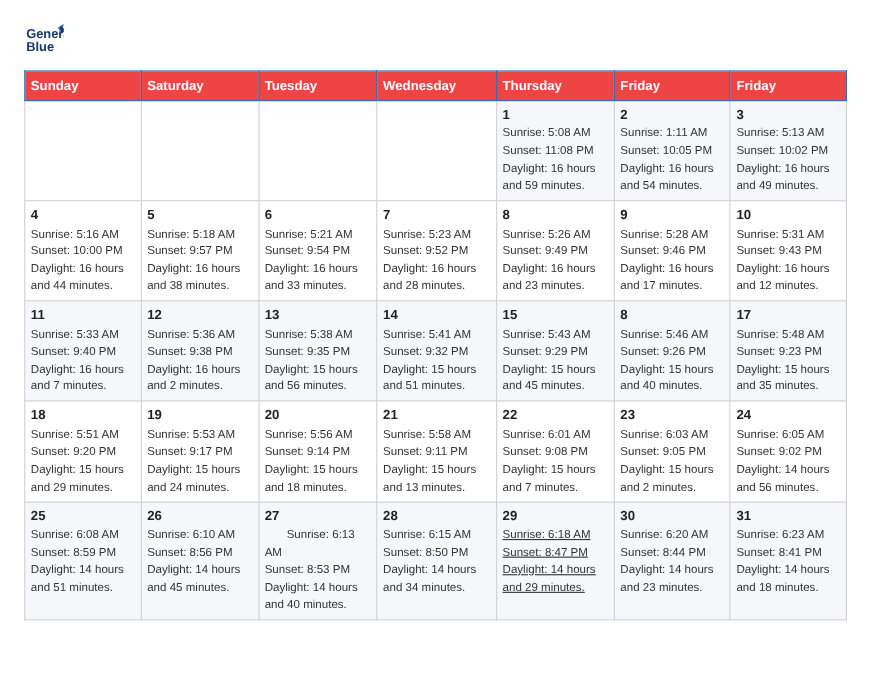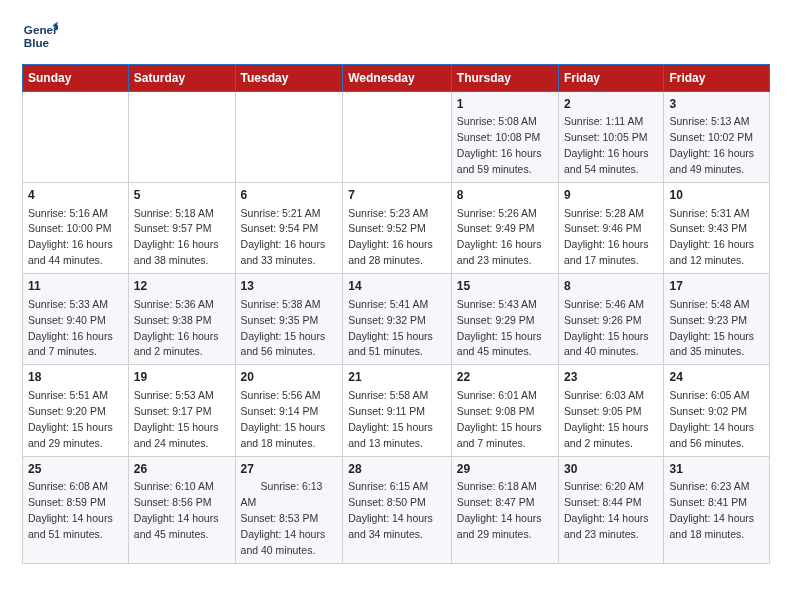--- a/index.html
+++ b/index.html
@@ -41,21 +41,21 @@
       font-size: 16px;
       color: #333;
       font-weight: normal;
     }
     table {
       width: 100%;
       border-collapse: collapse;
       font-size: 11px;
     }
     thead tr th {
-      background: #b91c1c;
+      background: #ef4444;
       color: #fff;
       text-align: left;
       padding: 6px 5px;
       font-size: 12px;
       font-weight: bold;
       border: 1px solid #2a6ebb;
     }
     tbody tr td {
       vertical-align: top;
       padding: 4px 5px;
@@ -119,21 +119,21 @@
           <th>Friday</th>
         </tr>
     </thead>
     <tbody id="calendar-body">
     <tr>
           <td class="empty-cell"></td>
           <td class="empty-cell"></td>
           <td class="empty-cell"></td>
           <td class="empty-cell"></td>
           <td><span class="day-num">1</span><span class="day-info" style="white-space: pre-line;">Sunrise: 5:08 AM
-Sunset: 10:08 PM
+Sunset: 11:08 PM
 Daylight: 16 hours
 and 59 minutes.</span></td>
           <td><span class="day-num">2</span><span class="day-info" style="white-space: pre-line;">Sunrise: 1:11 AM
 Sunset: 10:05 PM
 Daylight: 16 hours
 and 54 minutes.</span></td>
           <td><span class="day-num">3</span><span class="day-info" style="white-space: pre-line;">Sunrise: 5:13 AM
 Sunset: 10:02 PM
 Daylight: 16 hours
 and 49 minutes.</span></td>
@@ -238,21 +238,21 @@
 Daylight: 14 hours
 and 45 minutes.</span></td>
           <td><span class="day-num">27</span><span class="day-info" style="white-space: pre-line; margin-left: 20px;">Sunrise: 6:13 AM
 Sunset: 8:53 PM
 Daylight: 14 hours
 and 40 minutes.</span></td>
           <td><span class="day-num">28</span><span class="day-info" style="white-space: pre-line;">Sunrise: 6:15 AM
 Sunset: 8:50 PM
 Daylight: 14 hours
 and 34 minutes.</span></td>
-          <td><span class="day-num">29</span><span class="day-info" style="white-space: pre-line;">Sunrise: 6:18 AM
+          <td><span class="day-num">29</span><span class="day-info" style="white-space: pre-line; text-decoration: underline;">Sunrise: 6:18 AM
 Sunset: 8:47 PM
 Daylight: 14 hours
 and 29 minutes.</span></td>
           <td><span class="day-num">30</span><span class="day-info" style="white-space: pre-line;">Sunrise: 6:20 AM
 Sunset: 8:44 PM
 Daylight: 14 hours
 and 23 minutes.</span></td>
           <td><span class="day-num">31</span><span class="day-info" style="white-space: pre-line; text-align: right;">Sunrise: 6:23 AM
 Sunset: 8:41 PM
 Daylight: 14 hours

